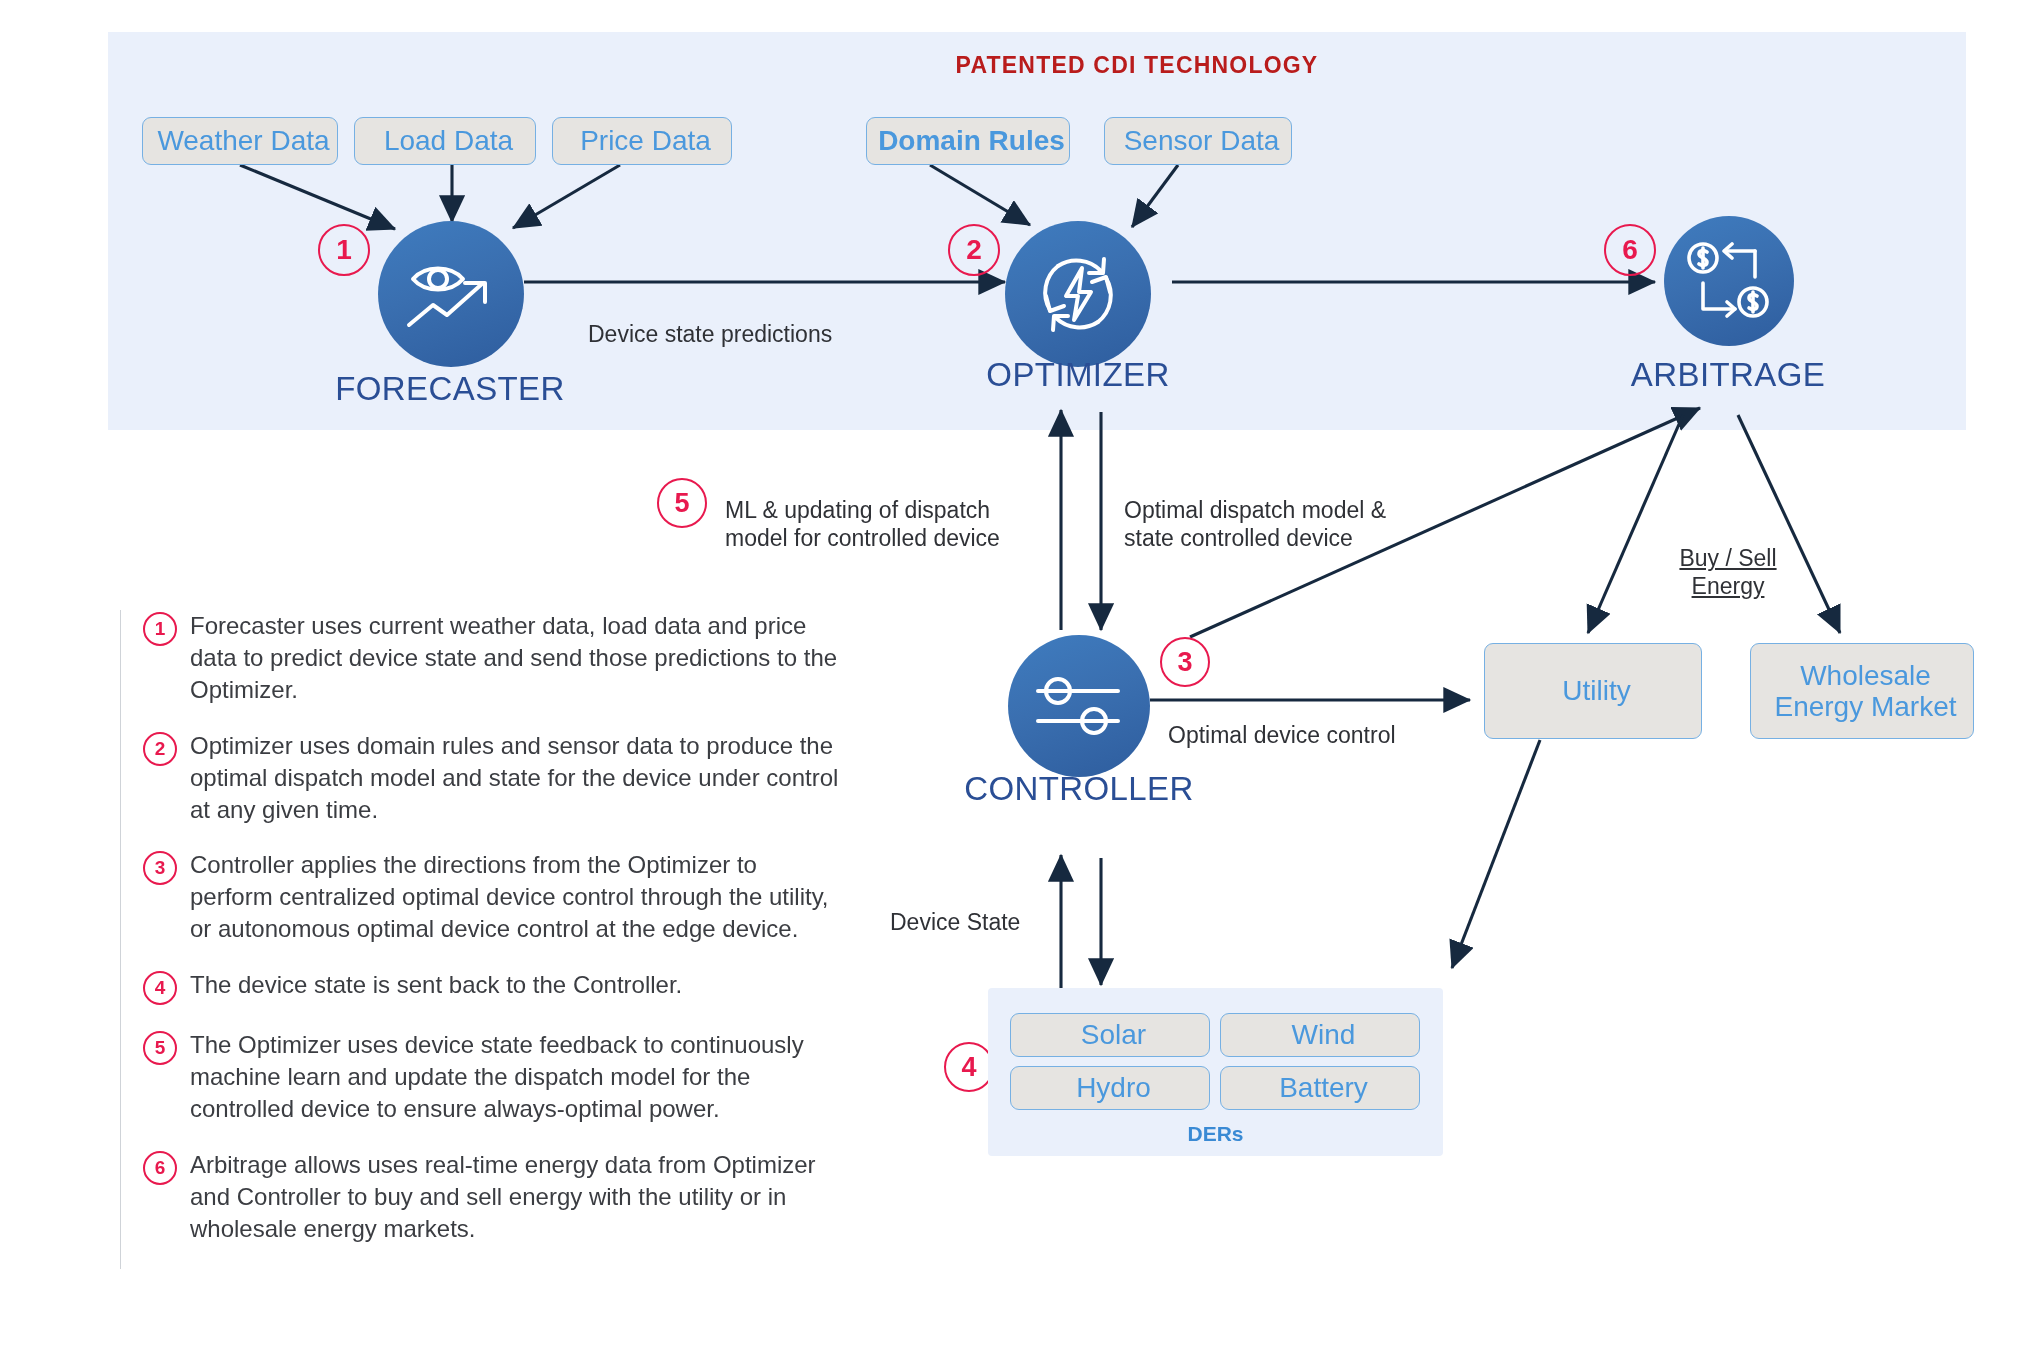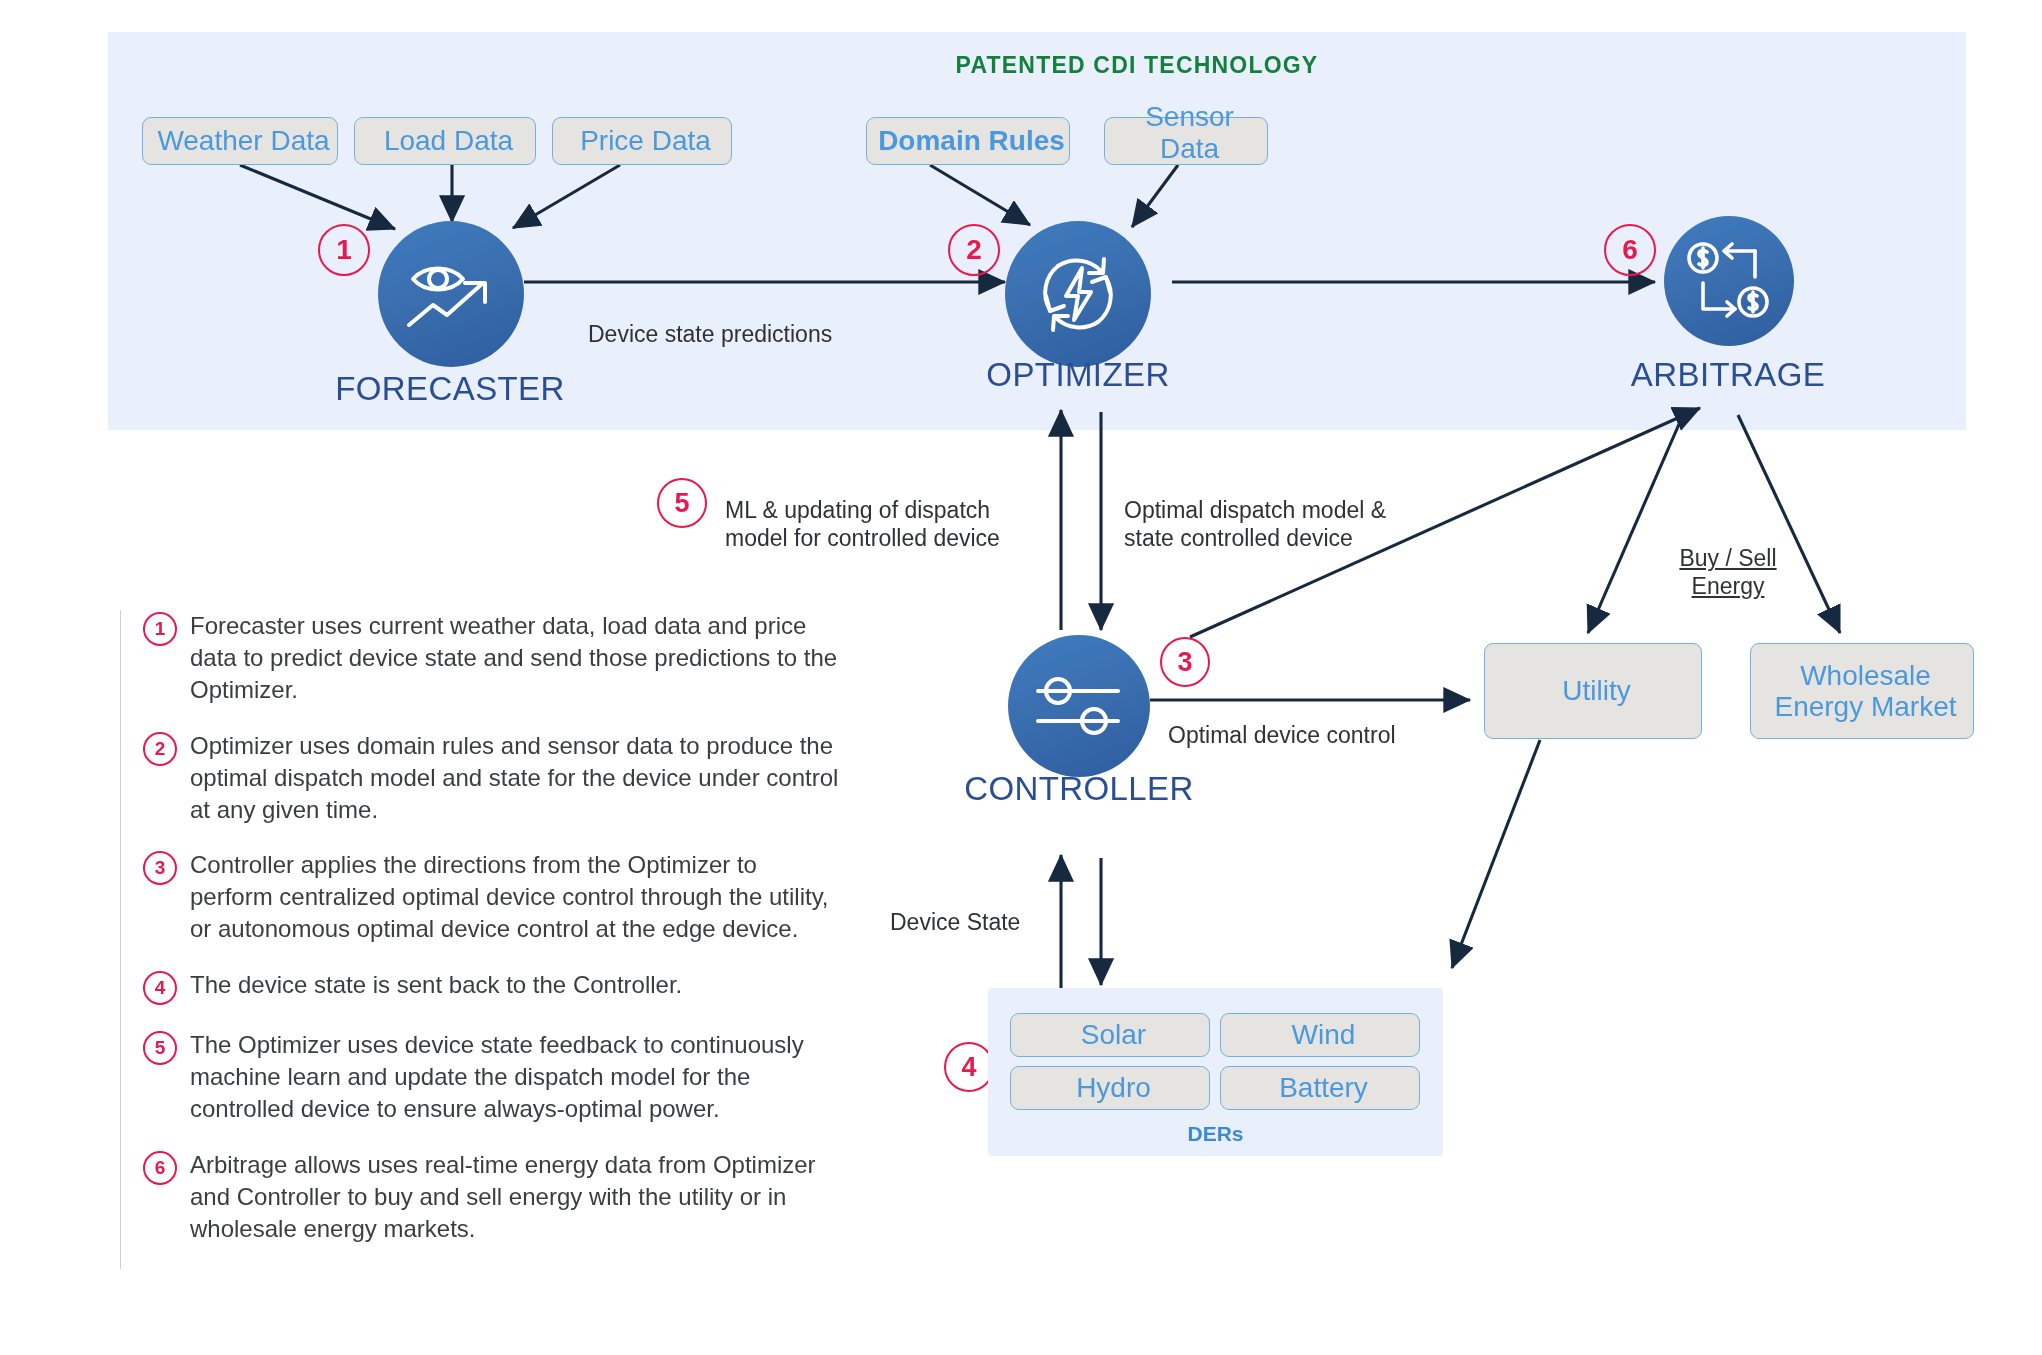--- a/index.html
+++ b/index.html
@@ -17,21 +17,21 @@
     left: 108px; top: 32px;
     width: 1858px; height: 398px;
     background: #eaf0fb;
   }
   .banner-title {
     position: absolute;
     left: 0; top: 20px; width: 100%;
     text-align: center;
     font-size: 23px; font-weight: bold;
     letter-spacing: 1.2px;
-    color: #15803d;
+    color: #b91c1c;
   }
   .banner-title .shift { display: inline-block; margin-left: 200px; }
 
   
   .chip {
     position: absolute;
     background: #e6e4e1;
     border: 1.5px solid #76b0e3;
     border-radius: 9px;
     color: #4a98dd;
@@ -183,21 +183,21 @@
   <div class="chip" style="left:354px; top:117px; width:182px; height:48px;">
     <span>Load Data</span>
   </div>
   <div class="chip" style="left:552px; top:117px; width:180px; height:48px;">
     <span>Price Data</span>
   </div>
 
   <div class="chip" style="left:866px; top:117px; width:204px; height:48px;font-weight:bold;">
     <span>Domain Rules</span>
   </div>
-  <div class="chip" style="left:1104px; top:117px; width:164px; height:48px;align-items:flex-end;">
+  <div class="chip" style="left:1104px; top:117px; width:188px; height:48px;">
     <span>Sensor Data</span>
   </div>
 
   <div class="step big" style="left:318px; top:224px;">
     <span>1</span>
   </div>
   <div class="node-circle" style="left:378px; top:221px; width:146px; height:146px;">
     <svg width="96" height="82" viewBox="0 0 96 82">
       <g fill="none" stroke="#ffffff" stroke-width="4" stroke-linecap="round" stroke-linejoin="round">
         <path d="M10,26 C22,12 48,12 60,26 C48,40 22,40 10,26 Z"></path>

